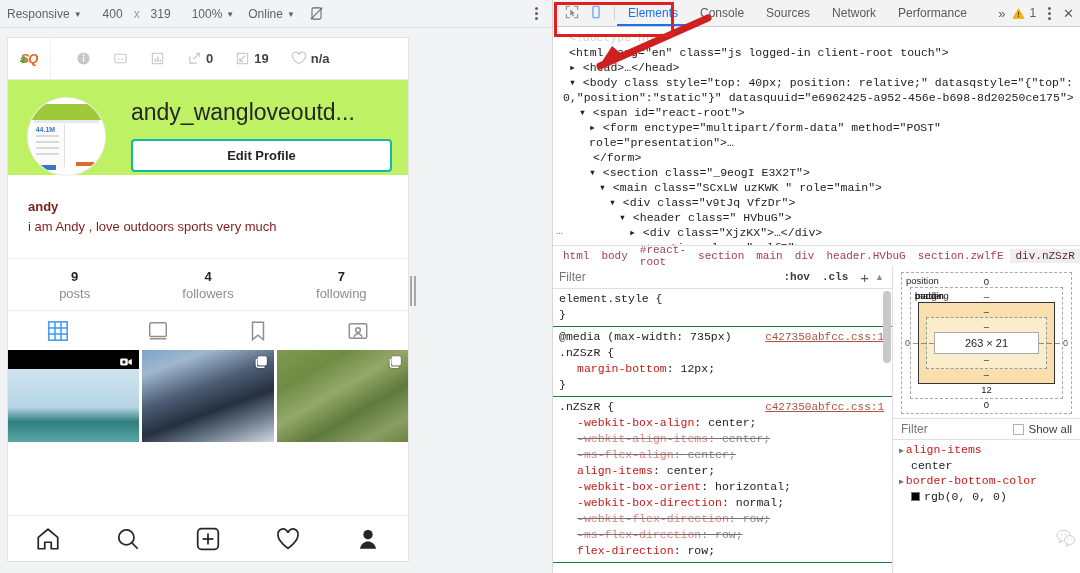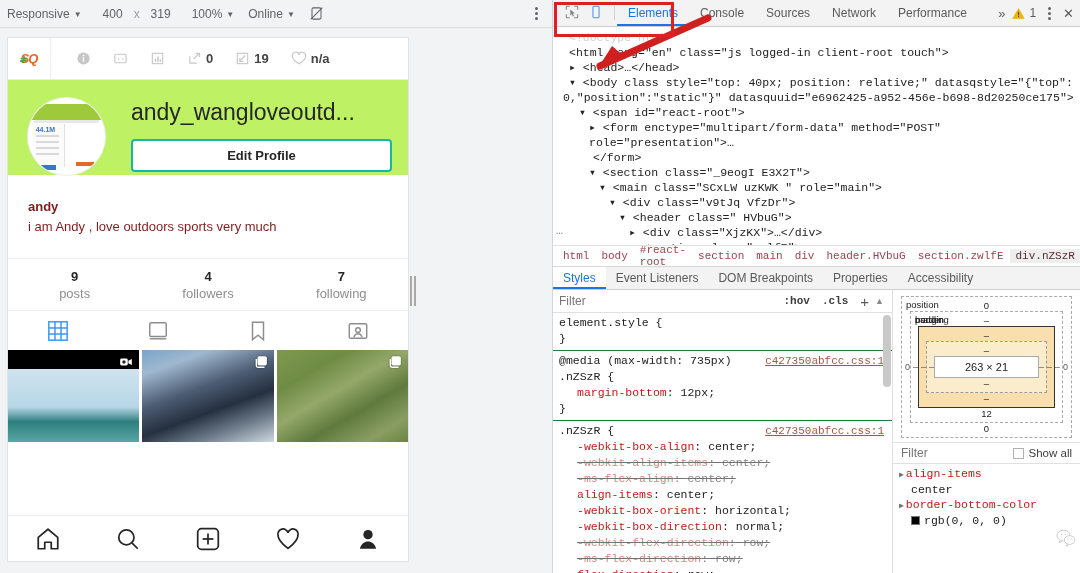--- a/index.html
+++ b/index.html
@@ -519,27 +519,20 @@
       <span class="crumb">body</span>
       <span class="crumb">#react-root</span>
       <span class="crumb">section</span>
       <span class="crumb">main</span>
       <span class="crumb">div</span>
       <span class="crumb">header.HVbuG</span>
       <span class="crumb">section.zwlfE</span>
       <span class="crumb active">div.nZSzR</span>
     </div>
 
-    <div class="panel-tabs">
-      <div class="ptab2 active">Styles</div>
-      <div class="ptab2">Event Listeners</div>
-      <div class="ptab2">DOM Breakpoints</div>
-      <div class="ptab2">Properties</div>
-      <div class="ptab2">Accessibility</div>
-    </div>
 
     <div class="styles-area">
 
       <div class="styles-left">
         <div class="filter-row">
           <input class="grow" style="border: none; outline: none; font-size: 12px; color: rgb(155, 155, 155); font-family: &quot;Liberation Sans&quot;, sans-serif; background: transparent;" placeholder="Filter">
           <span class="fbtn">:hov</span>
           <span class="fbtn">.cls</span>
           <span class="plus">+</span>
           <span style="color:#8a8a8a;font-size:9px;padding-right:8px;">▲</span>

